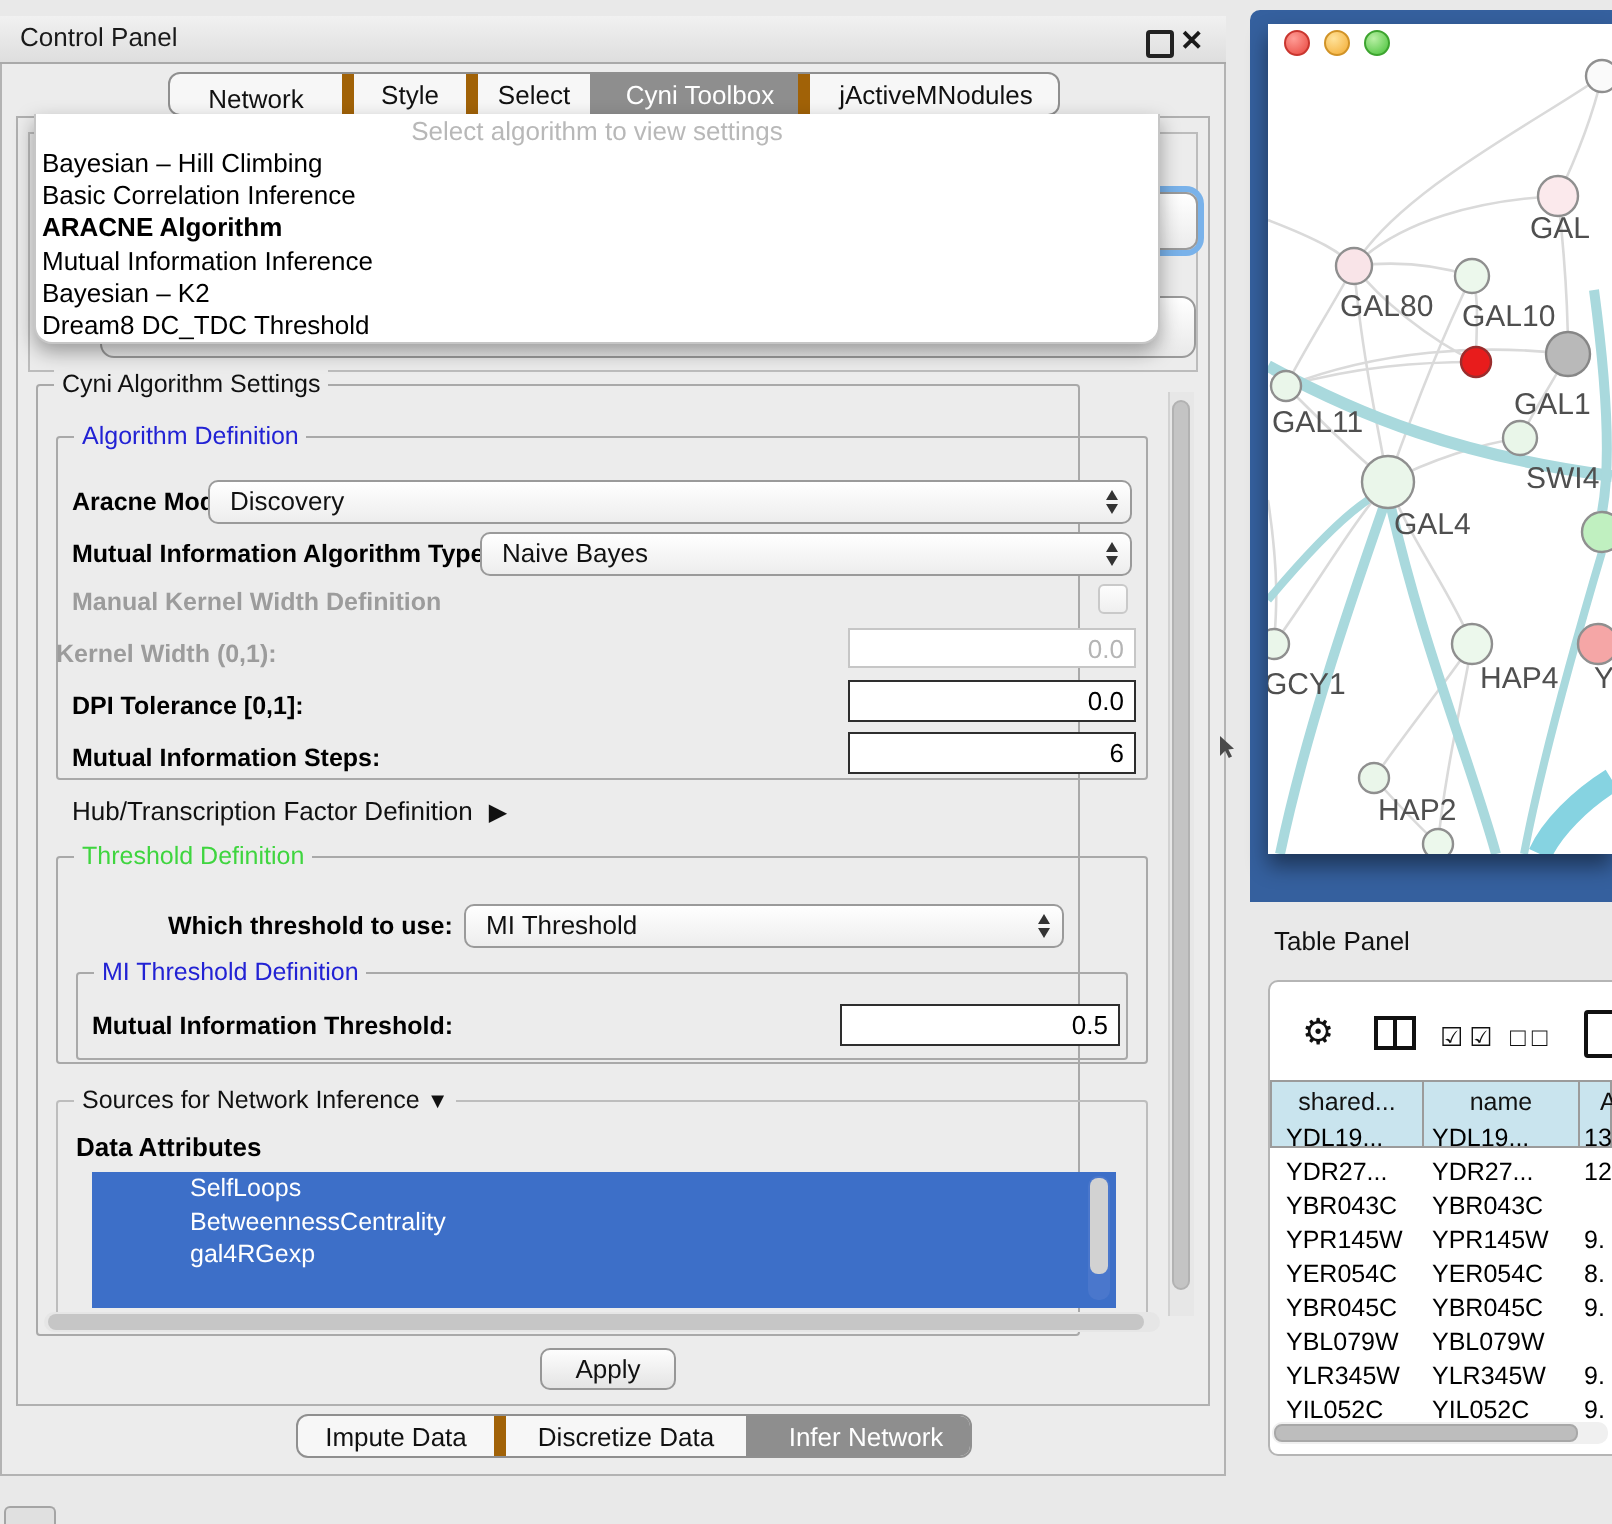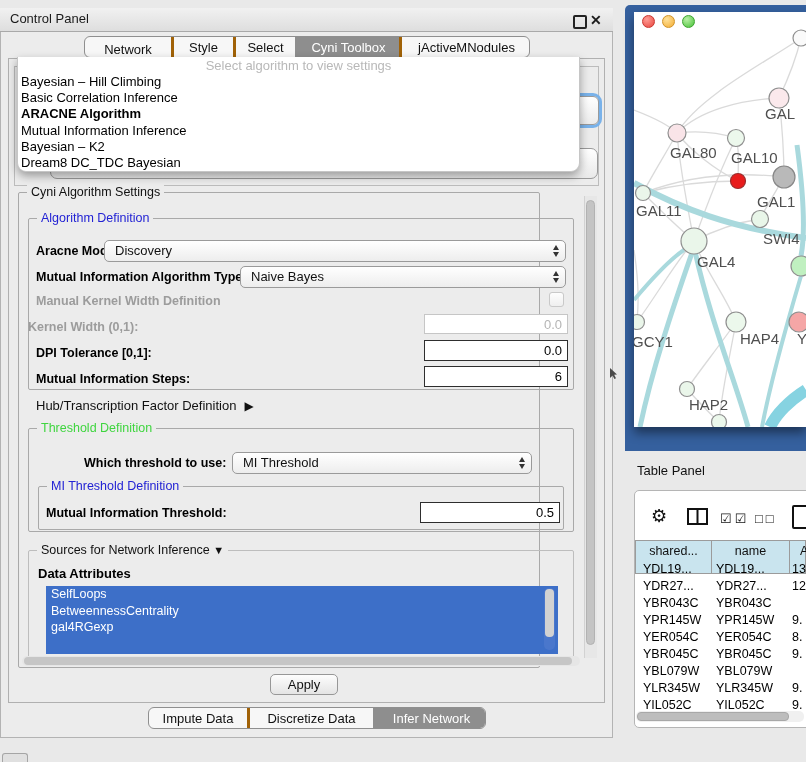--- a/index.html
+++ b/index.html
@@ -7,21 +7,21 @@
     font-family:"Liberation Sans",sans-serif;background:#e9e9e9;color:#111;}
   .abs{position:absolute;}
   
   #cp{left:0;top:8px;width:613px;height:730px;background:#ececec;border:1px solid #b3b3b3;box-sizing:border-box;}
   #cp-titlebar{left:0;top:8px;width:613px;height:24px;background:linear-gradient(#f1f1f1,#dedede);border-bottom:1px solid #a9a9a9;box-sizing:border-box;}
   #cp-title{left:10px;top:11px;font-size:13px;color:#1a1a1a;}
   #float-btn{left:573px;top:15px;width:10px;height:10px;border:2px solid #222;border-radius:2px;background:transparent;}
   #close-btn{left:590px;top:12px;font-size:14px;font-weight:bold;color:#1a1a1a;}
   
   .seg-bar{display:flex;background:#f7f7f7;border:1px solid #8f8f8f;border-radius:6px;overflow:hidden;height:22px;box-sizing:border-box;}
-  .seg{flex:none;display:flex;align-items:center;justify-content:center;gap:5px;font-size:13px;color:#111;border-left:3px solid #a16207;box-sizing:border-box;white-space:nowrap;}
+  .seg{flex:none;display:flex;align-items:center;justify-content:center;gap:5px;font-size:13px;color:#111;border-left:6px solid #a16207;box-sizing:border-box;white-space:nowrap;}
   .seg:first-child{border-left:none;flex-direction:column;}
   .seg.sel{background:#8e8e8e;color:#fff;border-left-color:#8e8e8e;}
   #tabs{left:84px;top:36px;width:446px;}
   #bottom-tabs{left:148px;top:707px;width:338px;}
   
   #inner{left:8px;top:58px;width:597px;height:645px;background:#ececec;border:1px solid #b0b0b0;box-sizing:border-box;}
   #hidden-grp{left:14px;top:66px;width:585px;height:120px;border:1px solid #bcbcbc;box-sizing:border-box;}
   #peek-combo1{left:545px;top:96px;width:52px;height:27px;border:1px solid #9a9a9a;border-radius:6px;background:linear-gradient(#fff,#ececec);box-shadow:0 0 0 3px #79b2ea;}
   #peek-combo2{left:50px;top:148px;width:546px;height:29px;border:1px solid #9a9a9a;border-radius:7px;background:linear-gradient(#fff,#e9e9e9);}
   
@@ -40,21 +40,21 @@
   .stepper{position:absolute;right:6px;top:4px;}
   .tri-up{width:0;height:0;border-left:3.5px solid transparent;border-right:3.5px solid transparent;border-bottom:5px solid #333;margin-bottom:2px;}
   .tri-dn{width:0;height:0;border-left:3.5px solid transparent;border-right:3.5px solid transparent;border-top:5px solid #333;}
   .field{box-sizing:border-box;background:#fff;border:1.5px solid #2e2e2e;font-size:13px;text-align:right;padding:0 5px;font-family:inherit;color:#000;}
   .field.dis{border:1px solid #c6c6c6;color:#b5b5b5;}
   #kernel-check{left:549px;top:292px;width:13px;height:13px;border:1px solid #c9c9c9;border-radius:3px;background:linear-gradient(#fdfdfd,#efefef);}
   #hub-row{left:36px;top:398px;font-size:13px;color:#111;white-space:nowrap;}
   #hub-arrow{font-size:12px;margin-left:8px;}
   
   #attr-list{left:46px;top:586px;width:512px;height:68px;background:#3d6fc8;overflow:hidden;}
-  .attr-item{height:16.5px;line-height:16.5px;color:#fff;font-size:12.5px;padding-left:5px;white-space:nowrap;}
+  .attr-item{height:16.5px;line-height:16.5px;color:#fff;font-size:12.5px;padding-left:5px;white-space:nowrap;margin-left:44px;}
   #attr-vsb{left:544px;top:588px;width:11px;height:62px;background:#4a77cc;border-radius:5px;}
   #attr-thumb{left:545px;top:589px;width:9px;height:48px;background:#d2d2d2;border-radius:4px;}
   
   #settings-vsb{left:584px;top:196px;width:13px;height:462px;background:#e7e7e7;border-left:1px solid #d2d2d2;box-sizing:border-box;}
   #settings-vthumb{left:586px;top:200px;width:9px;height:445px;background:#c4c4c4;border:1px solid #b2b2b2;border-radius:5px;box-sizing:border-box;}
   #hsb{left:22px;top:656px;width:558px;height:10px;background:#e6e6e6;border-radius:5px;}
   #hsb-thumb{left:24px;top:657px;width:548px;height:8px;background:#c6c6c6;border-radius:4px;}
   #apply-btn{left:270px;top:674px;width:68px;height:21px;border:1px solid #979797;border-radius:5px;background:linear-gradient(#fdfdfd,#e4e4e4);font-size:13px;text-align:center;line-height:20px;box-sizing:border-box;}
   #stub-btn{left:2px;top:753px;width:24px;height:9px;border:1px solid #a5a5a5;border-bottom:none;border-radius:3px 3px 0 0;background:#e0e0e0;}
   
@@ -117,21 +117,21 @@
   <div class="abs" id="peek-combo1"></div>
   <div class="abs" id="peek-combo2"></div>
 
   <div class="abs" id="algo-menu">
     <div class="hdr">Select algorithm to view settings</div>
     <div class="mi">Bayesian – Hill Climbing</div>
     <div class="mi">Basic Correlation Inference</div>
     <div class="mi sel">ARACNE Algorithm</div>
     <div class="mi">Mutual Information Inference</div>
     <div class="mi">Bayesian – K2</div>
-    <div class="mi">Dream8 DC_TDC Bayesian</div>
+    <div class="mi">Dream8 DC_TDC Threshold</div>
   </div>
 
   <div class="abs grp" style="left:18px;top:192px;width:522px;height:476px">
     <span class="legend">Cyni Algorithm Settings</span>
   </div>
   <div class="abs" id="settings-vsb"></div>
   <div class="abs" id="settings-vthumb"></div>
 
   <div class="abs grp" style="left:28px;top:218px;width:546px;height:172px">
     <span class="legend blue">Algorithm Definition</span>

